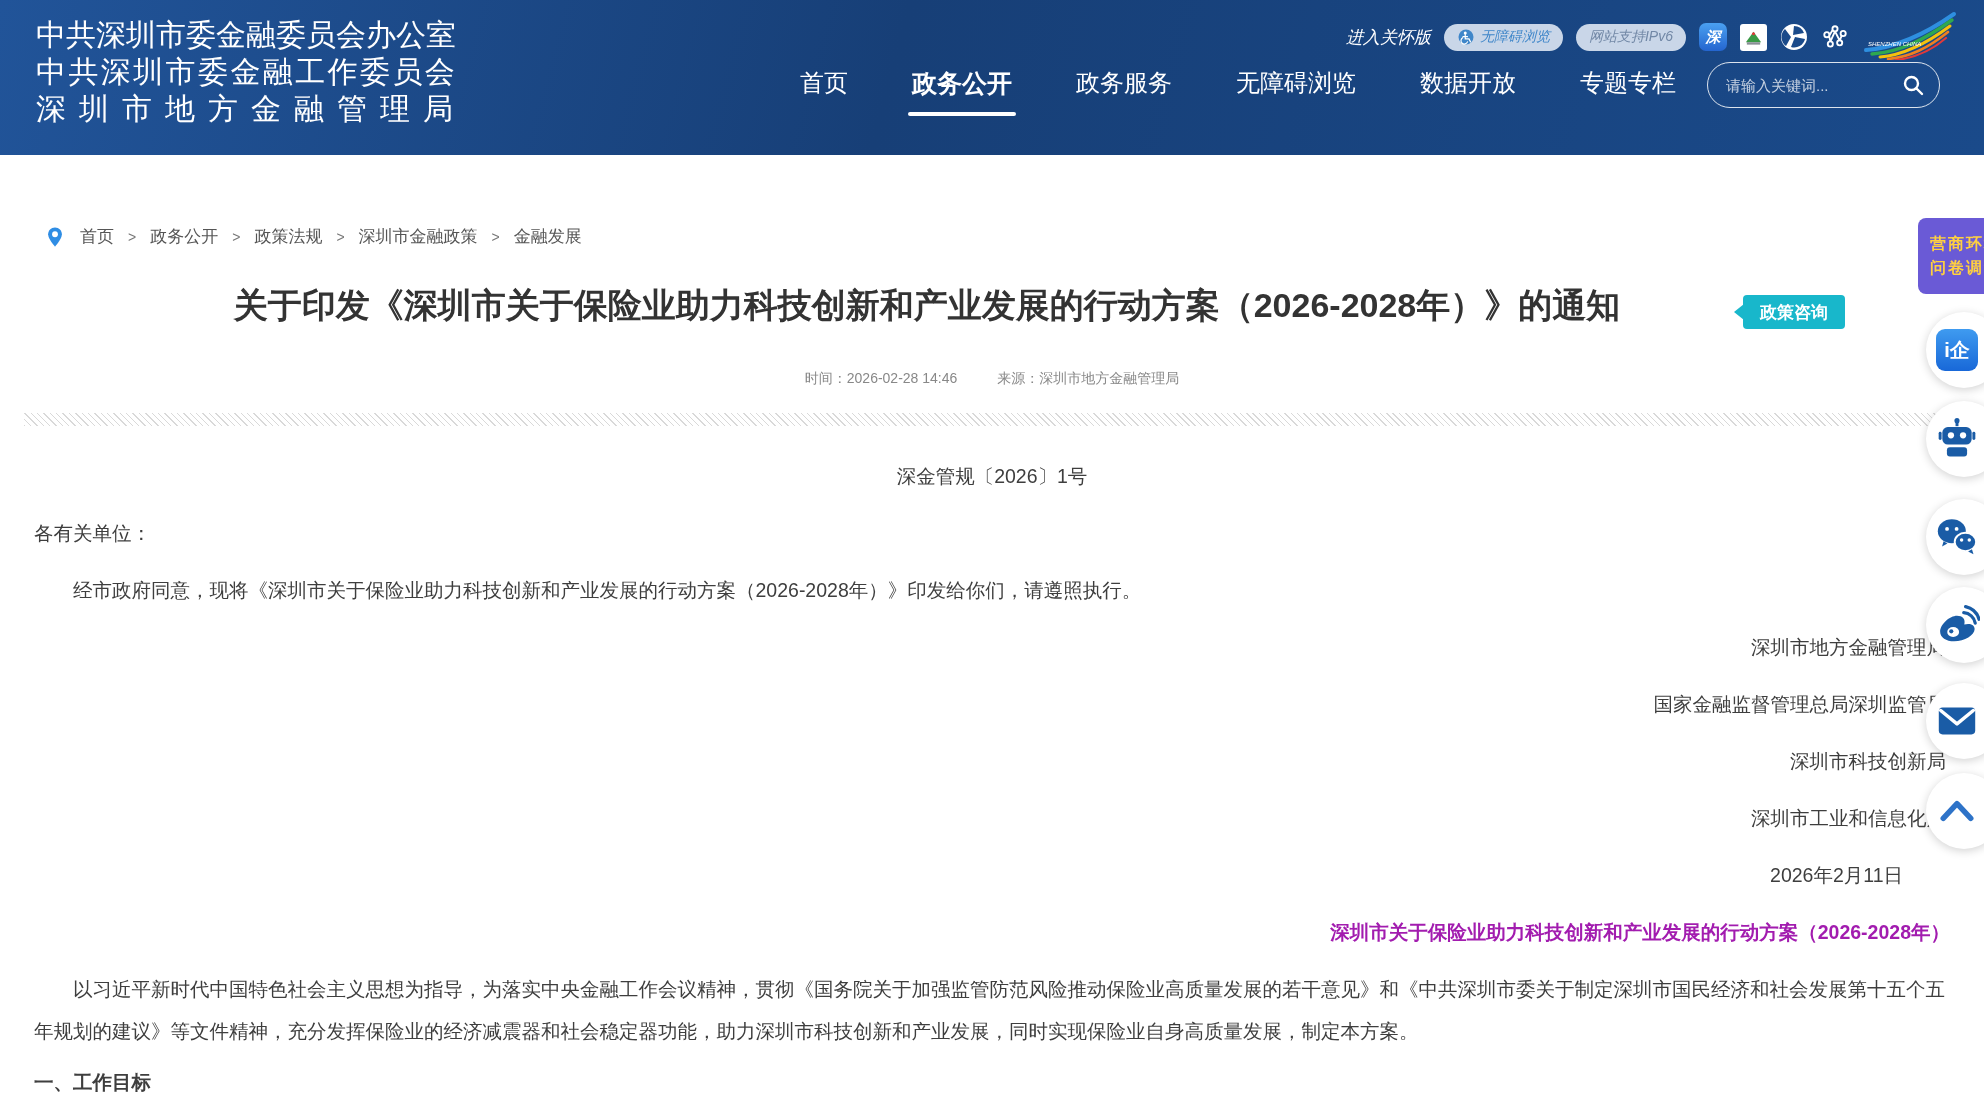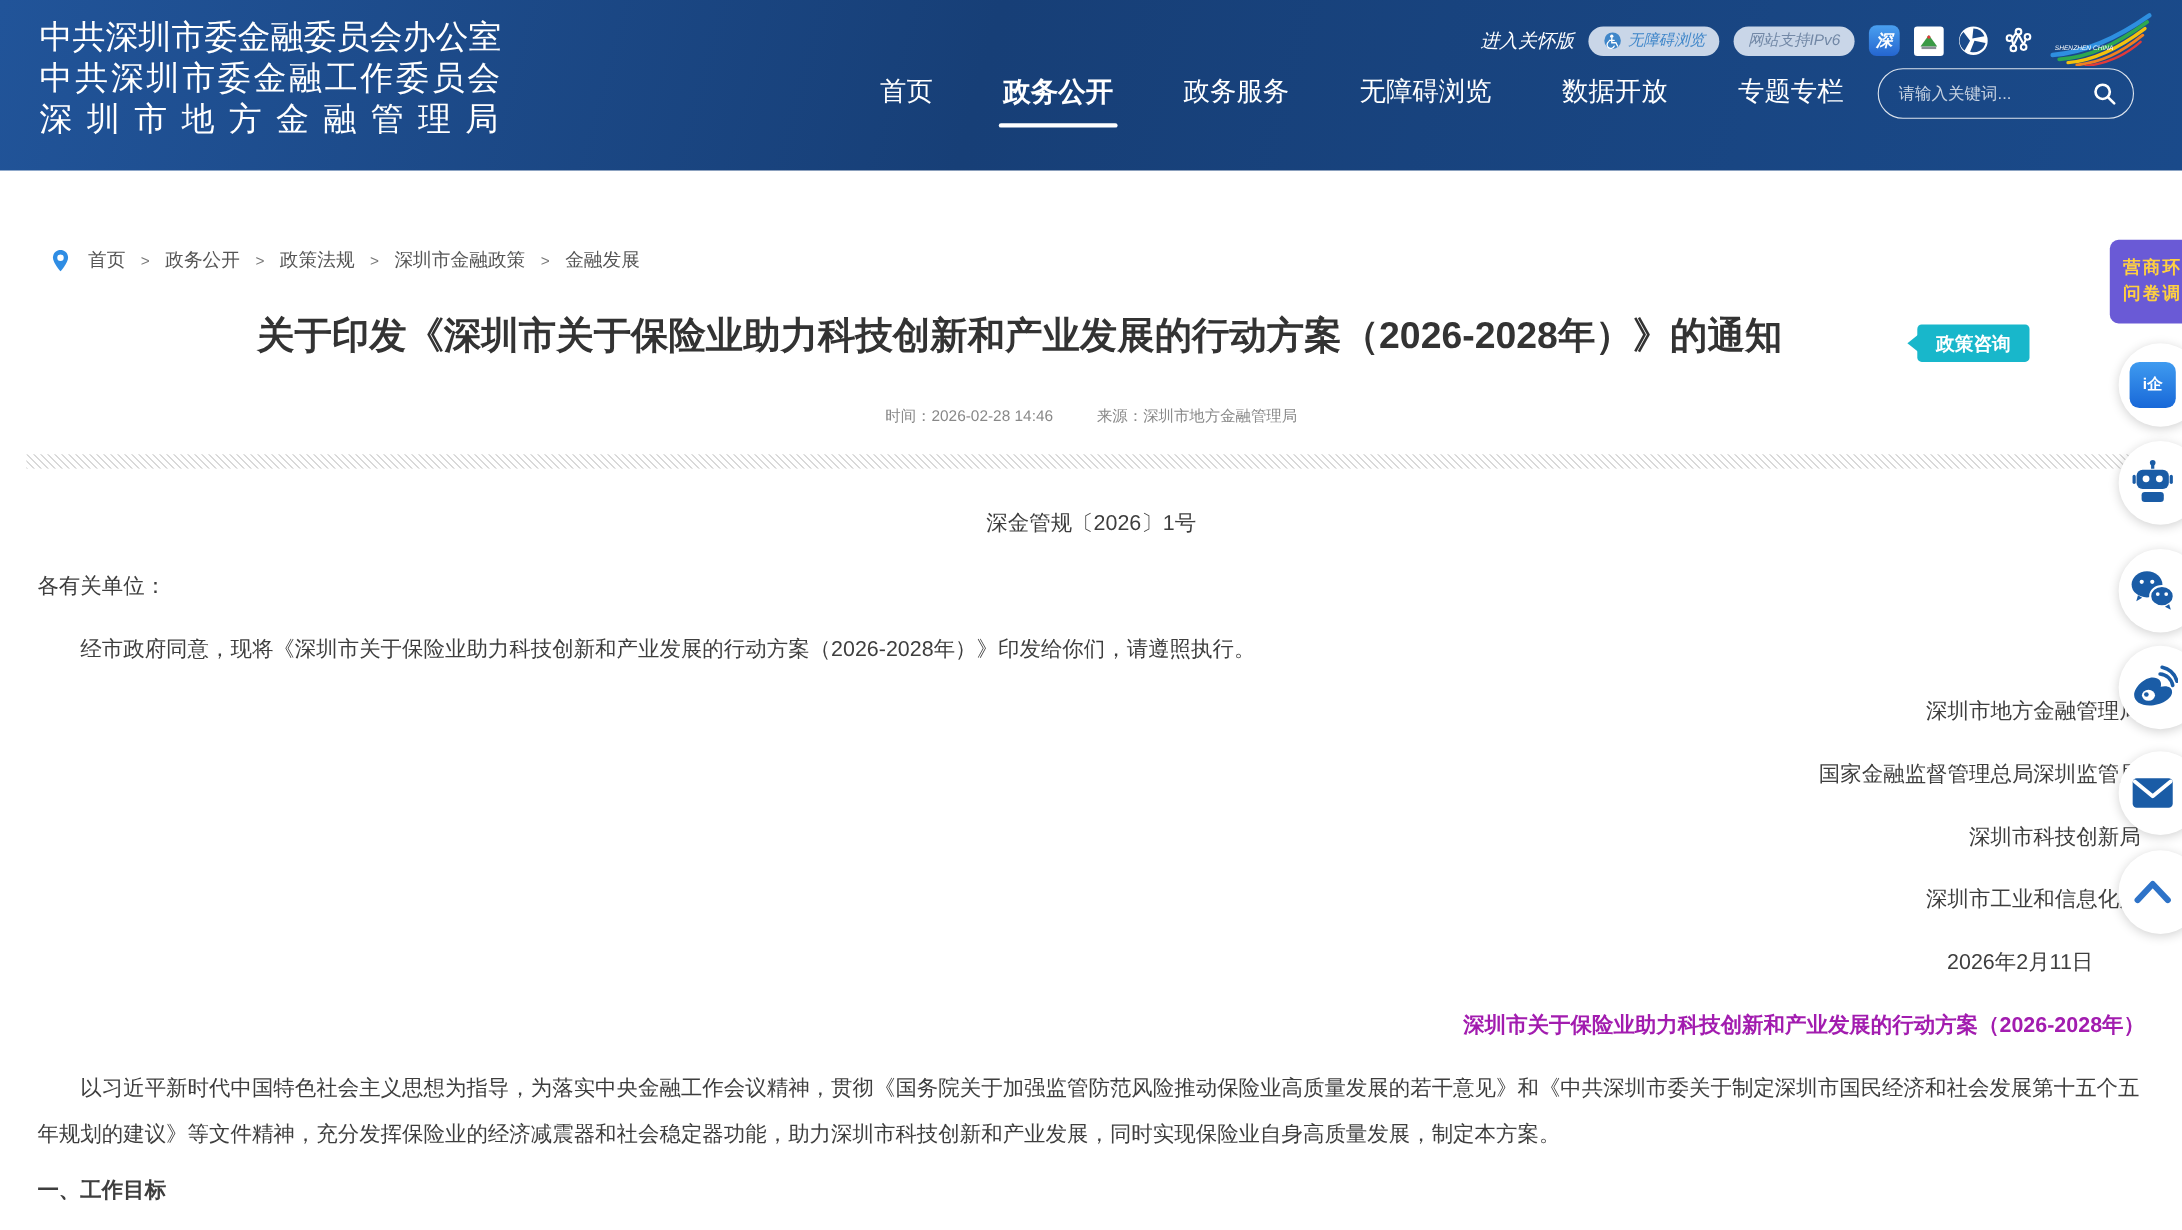--- a/index.html
+++ b/index.html
@@ -80,21 +80,21 @@
   .float-bar { position:absolute; top:0; right:0; width:0; height:0; z-index:50; }
   .survey-banner { position:absolute; top:218px; right:-56px; width:122px; height:76px;
                    background:#6a5ad6; border-radius:8px 0 0 8px; color:#ffd040; font-weight:800;
                    font-size:16px; line-height:24px; letter-spacing:2px; padding:14px 0 0 12px;
                    cursor:pointer; white-space:nowrap; overflow:hidden; }
   .fcirc { position:absolute; right:-18px; width:76px; height:76px; border-radius:50%;
            background:#fff; box-shadow:0 2px 10px rgba(0,0,0,0.18); display:flex;
            align-items:center; justify-content:center; cursor:pointer; }
   .iqi { width:42px; height:42px; border-radius:9px; margin-right:14px;
          background:linear-gradient(180deg,#3f9bf0,#1868d8); color:#fff; font-weight:800;
-         font-size:14px; display:flex; align-items:center; justify-content:center; }
+         font-size:20px; display:flex; align-items:center; justify-content:center; }
   .fcirc svg { margin-right:14px; }
 </style>
 </head>
 <body>
 
 <header>
   <div class="logo-block">
     <div class="logo-line l1">中共深圳市委金融委员会办公室</div>
     <div class="logo-line l2">中共深圳市委金融工作委员会</div>
     <div class="logo-line l3">深圳市地方金融管理局</div>

